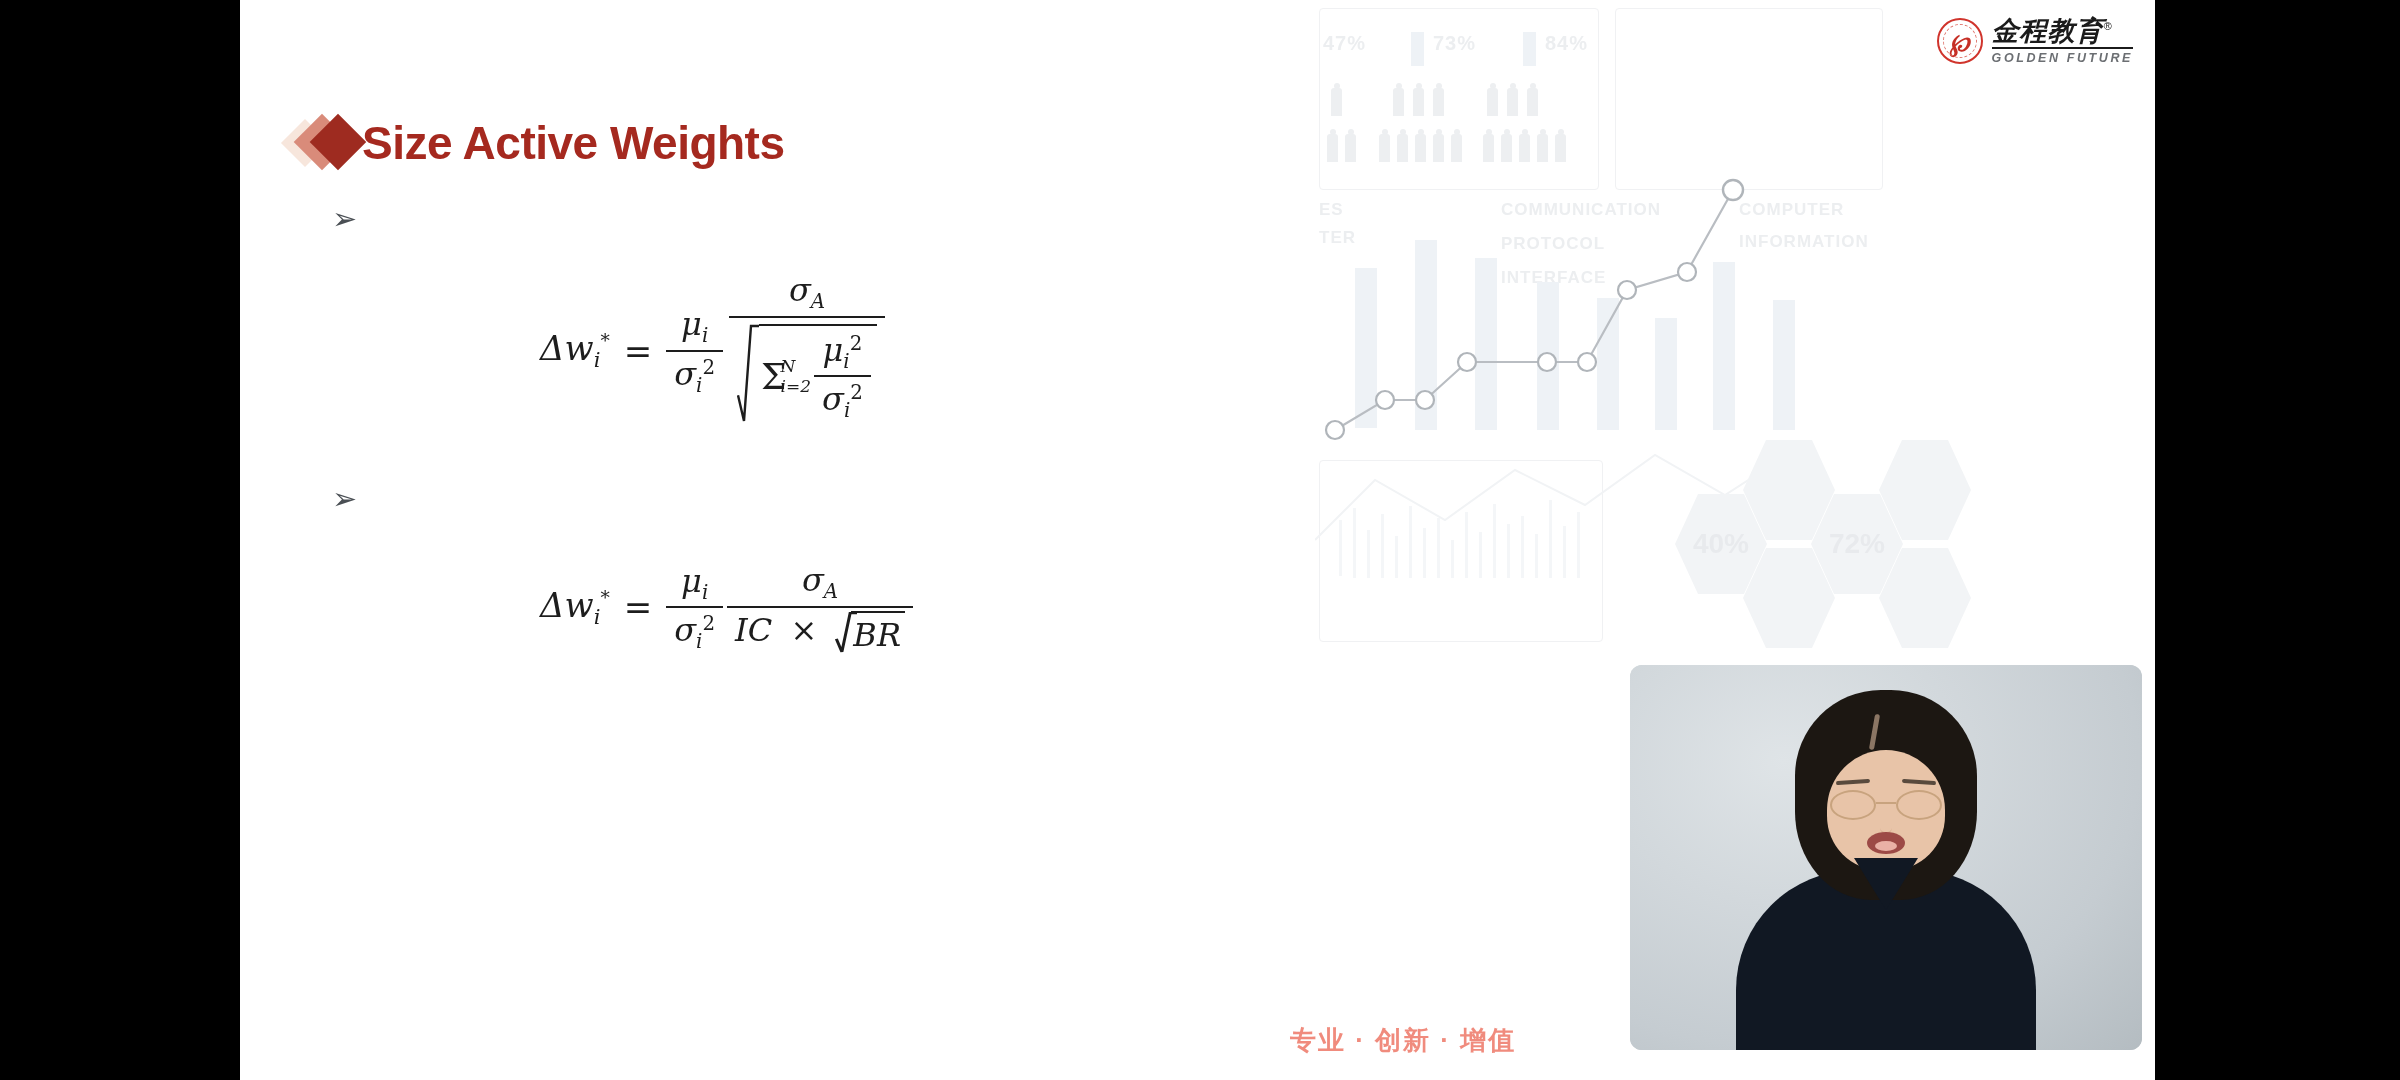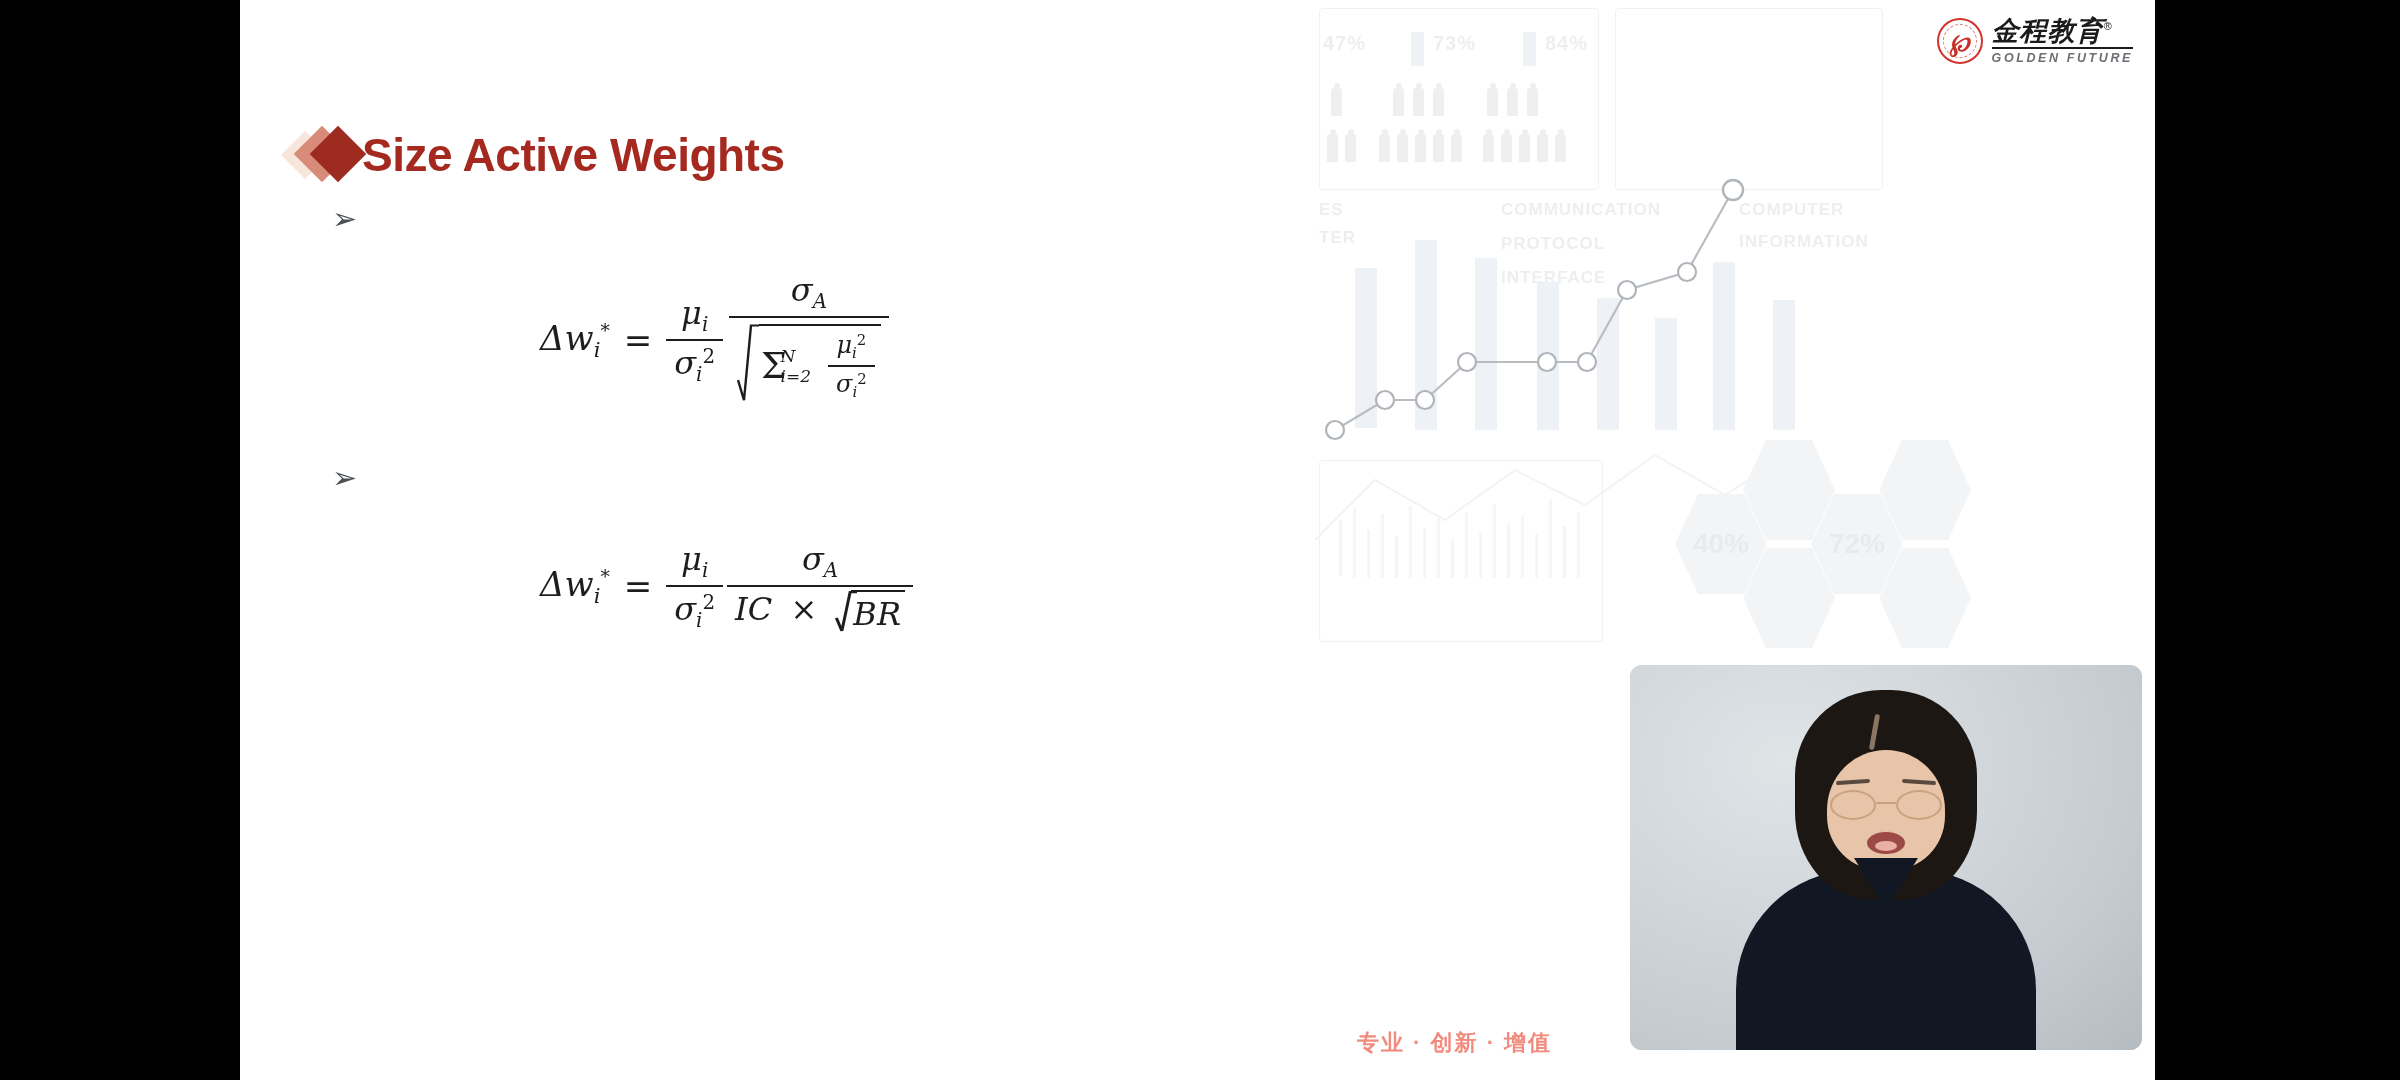--- a/index.html
+++ b/index.html
@@ -32,21 +32,21 @@
   .person { position:absolute; background:#edeff1; border-radius:3px 3px 0 0; }
   .person::after { content:""; position:absolute; left:50%; top:-5px; width:6px; height:6px; margin-left:-3px; border-radius:50%; background:#edeff1; }
   .hexes { position:absolute; }
   .hex { position:absolute; background:#f2f4f6; clip-path:polygon(25% 2%,75% 2%,100% 50%,75% 98%,25% 98%,0% 50%); }
   .hex span { position:absolute; inset:0; display:flex; align-items:center; justify-content:center; color:#e8eaed; font-weight:700; }
   .candle { position:absolute; background:#f4f6f8; }
 
   .linechart { position:absolute; left:0; top:0; width:100%; height:100%; }
 
   
-  .title-row { position:absolute; left:48px; top:124px; display:flex; align-items:center; }
+  .title-row { position:absolute; left:48px; top:112px; display:flex; align-items:center; }
   .diamonds { position:relative; width:70px; height:62px; flex:0 0 auto; }
   .dia { position:absolute; transform:rotate(45deg); }
   .dia.d1 { width:34px; height:34px; left:0px;  top:14px; background:#f6e2d6; opacity:.85; }
   .dia.d2 { width:40px; height:40px; left:14px; top:10px; background:#d98b7a; }
   .dia.d3 { width:40px; height:40px; left:30px; top:10px; background:#9e2b20; }
   .title-text {
     font-size:46px; font-weight:700; color:#a5291f;
     letter-spacing:-0.5px; margin-left:4px; white-space:nowrap;
   }
 
@@ -94,21 +94,21 @@
                display:flex; align-items:center; justify-content:center; position:relative; flex:0 0 auto; }
   .logo-seal::before { content:""; position:absolute; inset:4px; border-radius:50%; border:1px dashed #e07a72; }
   .logo-seal .g { color:#c62f26; font-size:24px; font-family:"DejaVu Serif", serif; font-style:italic; font-weight:700; }
   .logo-txt { margin-left:9px; line-height:1;font-style:italic; }
   .logo-cn { font-size:27px; font-weight:700; color:#1b1b1b; letter-spacing:1px;
              border-bottom:2px solid #1b1b1b; padding-bottom:2px; position:relative; }
   .logo-cn .reg { font-size:11px; vertical-align:super; font-weight:400; }
   .logo-en { font-size:12.5px; color:#6c6f73; letter-spacing:2.6px; margin-top:3px; font-weight:600; }
 
   
-  .tagline { position:absolute; left:1117px; bottom:22px; font-size:22px; font-weight:700;
+  .tagline { position:absolute; left:1050px; bottom:22px; font-size:26px; font-weight:700;
              color:#f08b7d; letter-spacing:2px; white-space:nowrap; }
 
   
   .video { position:absolute; left:1390px; top:665px; width:512px; height:385px;
            border-radius:12px; overflow:hidden;
            background:linear-gradient(160deg,#d4dade 0%,#c3cace 55%,#b9c1c6 100%); }
   .vwall { position:absolute; inset:0; background:radial-gradient(ellipse at 30% 25%, #dfe4e7 0%, #c5ccd1 70%, #b4bcc1 100%); }
   .torso { position:absolute; left:50%; bottom:0; width:300px; height:180px; margin-left:-150px;
            background:#111823; border-radius:120px 120px 0 0; }
   .neck { position:absolute; left:50%; bottom:168px; width:62px; height:46px; margin-left:-31px; background:#dcb59a; border-radius:0 0 18px 18px;}
@@ -287,21 +287,21 @@
                     </svg>
                 </span>
                 <span class="radicand">
                   <span class="sigma-sum">
                     <span class="sig">Σ</span>
                     <span class="lims">
                       <span class="hi">N</span>
                       <span class="lo">i=2</span>
                     </span>
                   </span>
-                  <span class="frac" style="font-size:24px; margin-left:17px;text-align:right;">
+                  <span class="frac" style="font-size:32px; margin-left:3px;text-align:right;">
                     <span class="num"><span class="var">μ</span><span class="sub">i</span><span class="sup">2</span></span>
                     <span class="den"><span class="var">σ</span><span class="sub">i</span><span class="sup">2</span></span>
                   </span>
                 </span>
               </span>
             </span>
           </span>
         </div>
       </div>
 

